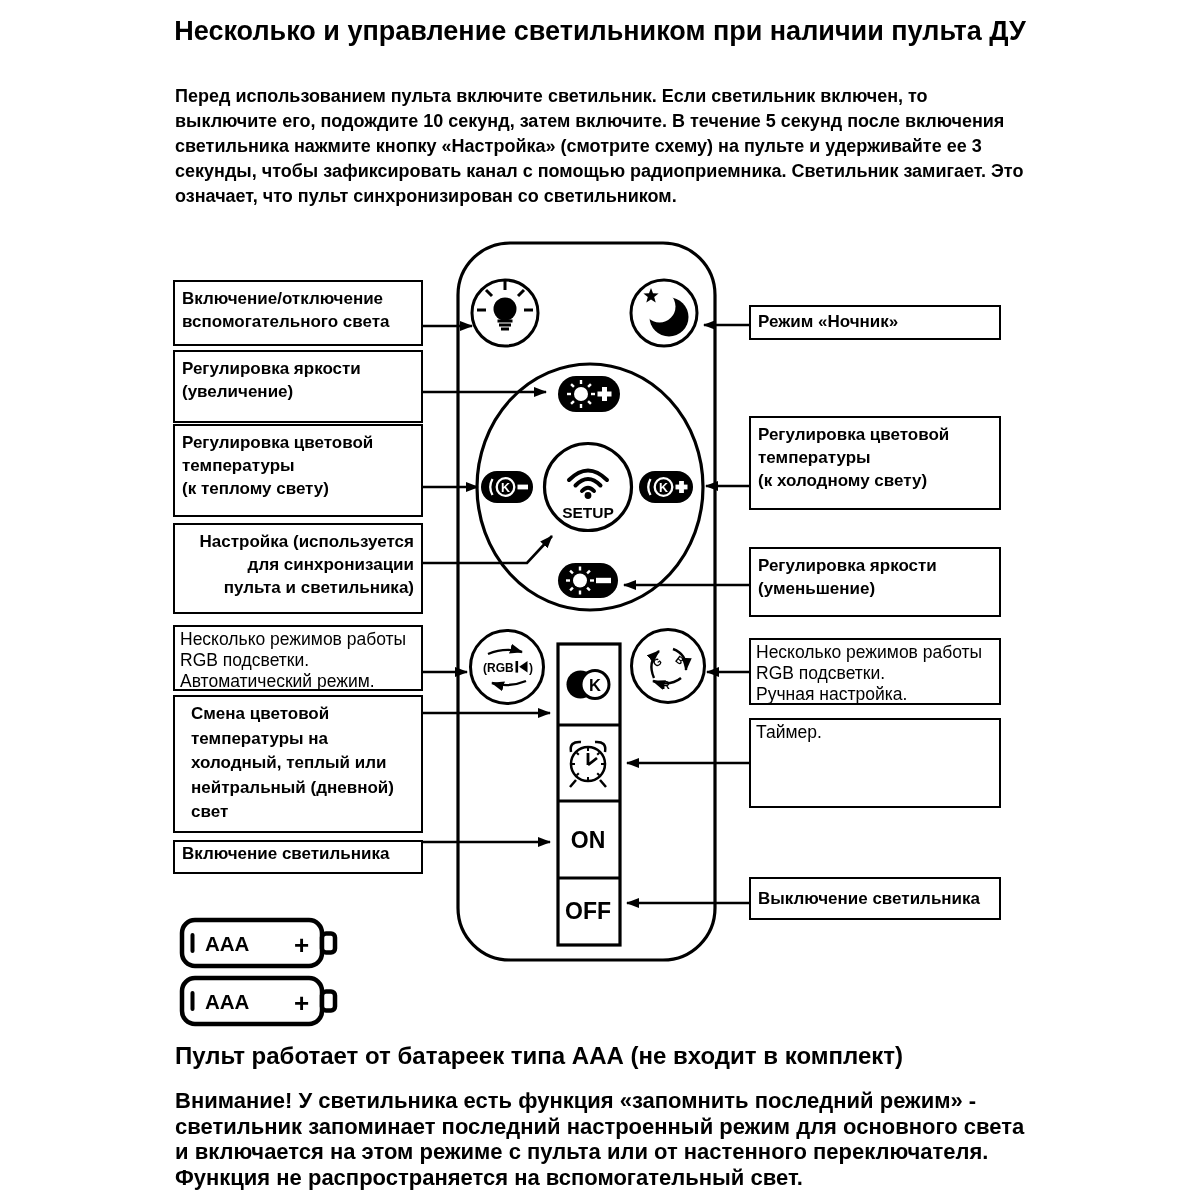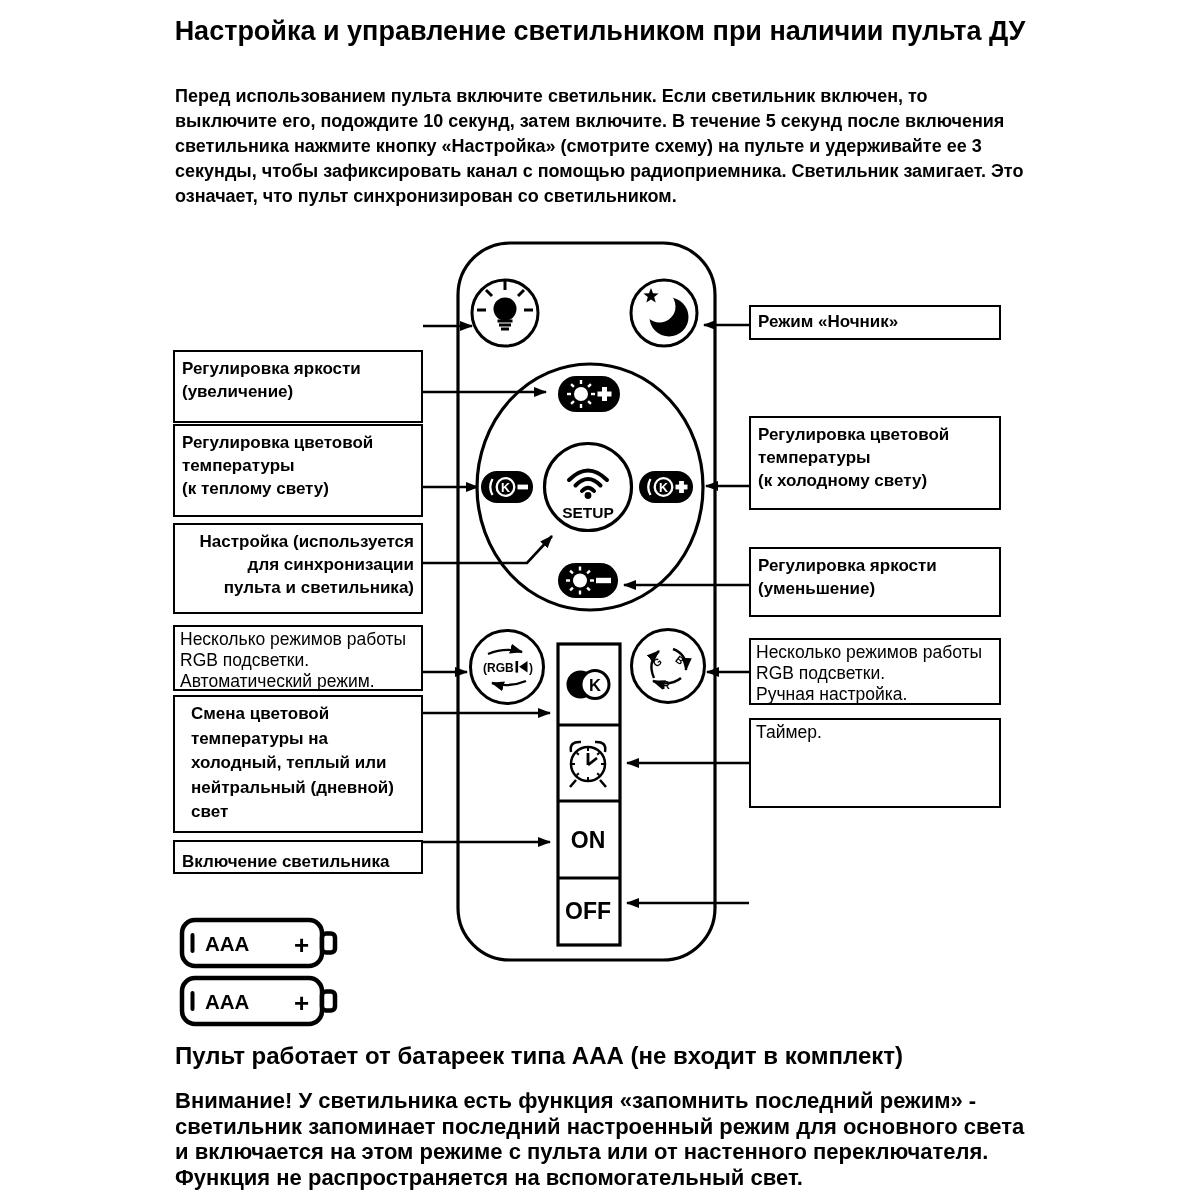--- a/index.html
+++ b/index.html
@@ -14,42 +14,44 @@
          padding:5px 7px; white-space:pre-line; z-index:2; }
   .box.thin { font-weight:400; font-size:17.5px; line-height:21px; padding:2px 5px; }
   .cl { left:173px; width:250px; }
   .cr { left:749px; width:252px; }
   .cl1 { top:280px; height:66px; }
   .cl2 { top:350px; height:73px; }
   .cl3 { top:424px; height:93px; }
   .cl4 { top:523px; height:91px;text-align:right; }
   .cl5 { top:625px; height:66px; }
   .cl6 { top:695px; height:138px; line-height:24.5px;padding-left:16px; }
-  .cl7 { top:840px; height:34px; padding-top:8px; }
+  .cl7 { top:840px; height:34px; padding-top:0; }
   .cr1 { top:305px; height:35px; padding-top:3px; }
   .cr2 { top:416px; height:94px; }
   .cr3 { top:547px; height:70px; }
   .cr4 { top:638px; height:67px; }
   .cr5 { top:718px; height:90px; padding-left:14px; }
   .cr6 { top:877px; height:43px; padding-top:8px; }
   .note { position:absolute; left:175px; top:1042px; width:900px;
           font-size:24px; font-weight:700; }
   .warning { position:absolute; left:175px; top:1088px; width:856px;
              font-size:22px; font-weight:700; line-height:25.5px; }
   svg.gfx { position:absolute; left:0; top:0; z-index:1; }
   svg text { font-family:"Liberation Sans",sans-serif; }
 </style>
 </head>
 <body>
 
 <div class="page">
 
-  <div class="title">Настройка и управление светильником при наличии пульта ДУ</div>
+  <div class="title">Несколько и управление светильником при наличии пульта ДУ</div>
   <div class="intro">Перед использованием пульта включите светильник. Если светильник включен, то выключите его, подождите 10 секунд, затем включите. В течение 5 секунд после включения светильника нажмите кнопку «Настройка» (смотрите схему) на пульте и удерживайте ее 3 секунды, чтобы зафиксировать канал с помощью радиоприемника. Светильник замигает. Это означает, что пульт синхронизирован со светильником.</div>
 
+  <div class="box cl cl1">Включение/отключение
+вспомогательного света</div>
   <div class="box cl cl2">Регулировка яркости
 (увеличение)</div>
   <div class="box cl cl3">Регулировка цветовой
 температуры
 (к теплому свету)</div>
   <div class="box cl cl4">Настройка (используется
 для синхронизации
 пульта и светильника)</div>
   <div class="box cl cl5 thin">Несколько режимов работы
 RGB подсветки.
@@ -64,20 +66,21 @@
   <div class="box cr cr1">Режим «Ночник»</div>
   <div class="box cr cr2">Регулировка цветовой
 температуры
 (к холодному свету)</div>
   <div class="box cr cr3">Регулировка яркости
 (уменьшение)</div>
   <div class="box cr cr4 thin">Несколько режимов работы
 RGB подсветки.
 Ручная настройка.</div>
   <div class="box cr cr5 thin">Таймер.</div>
+  <div class="box cr cr6">Выключение светильника</div>
 
   <svg class="gfx" width="1200" height="1200" viewBox="0 0 1200 1200">
     <defs>
       <marker id="ah" markerWidth="15" markerHeight="12" refX="12" refY="5" orient="auto" markerUnits="userSpaceOnUse">
         <path d="M0,0 L13,5 L0,10 z" fill="#000"></path>
       </marker>
     </defs>
 
     <rect x="458" y="243" width="257" height="717" rx="52" fill="#fff" stroke="#000" stroke-width="3.2"></rect>
 

